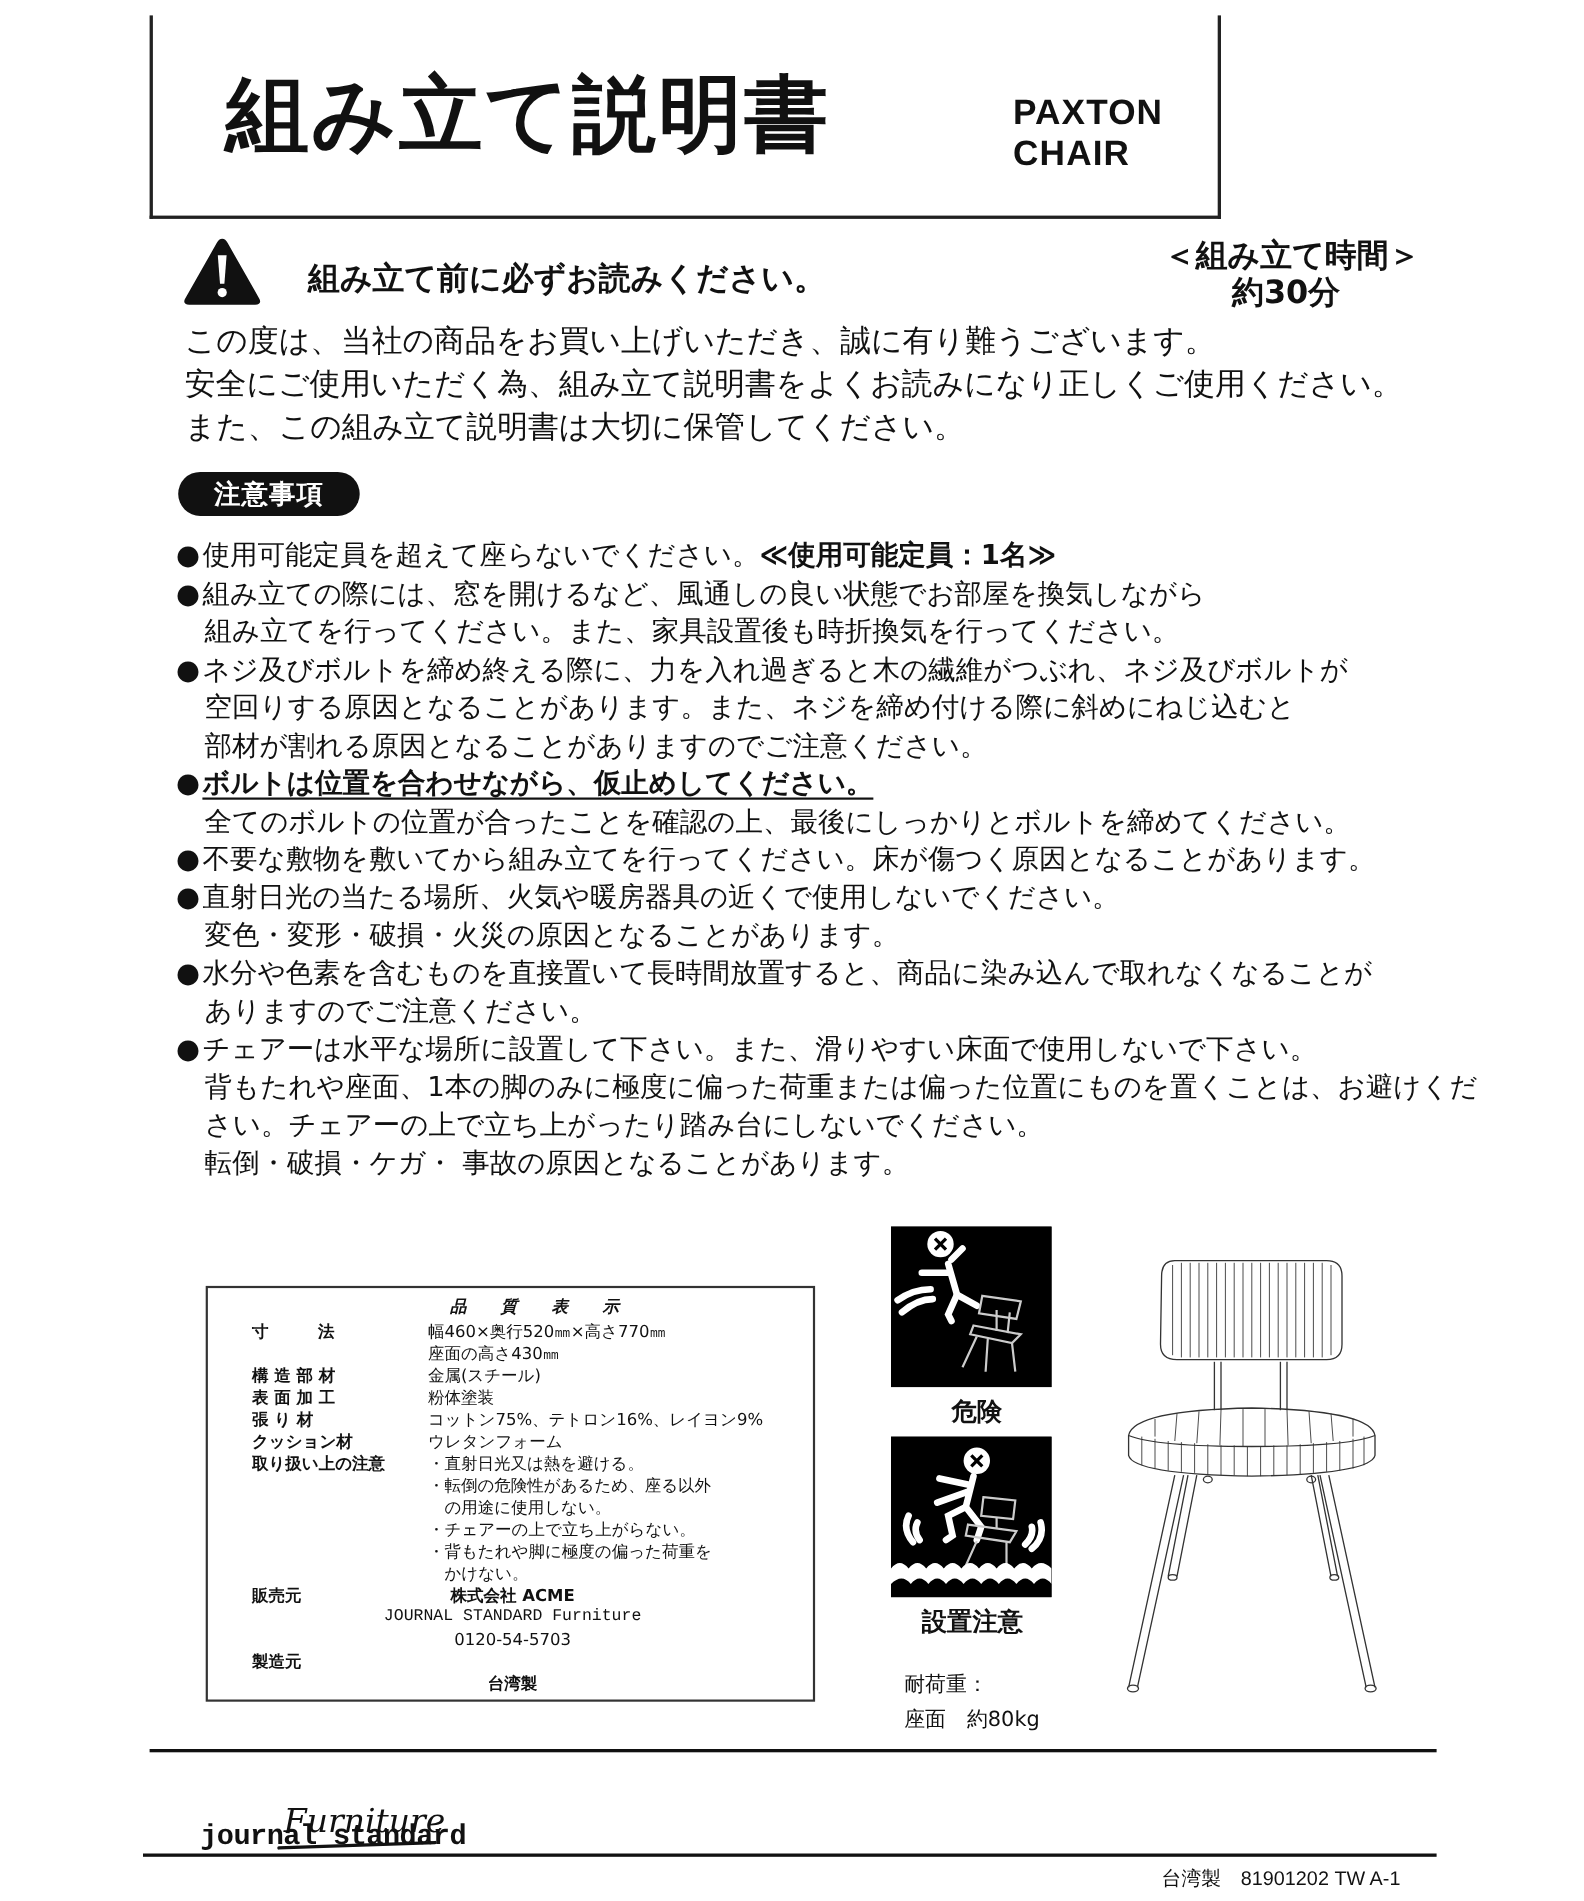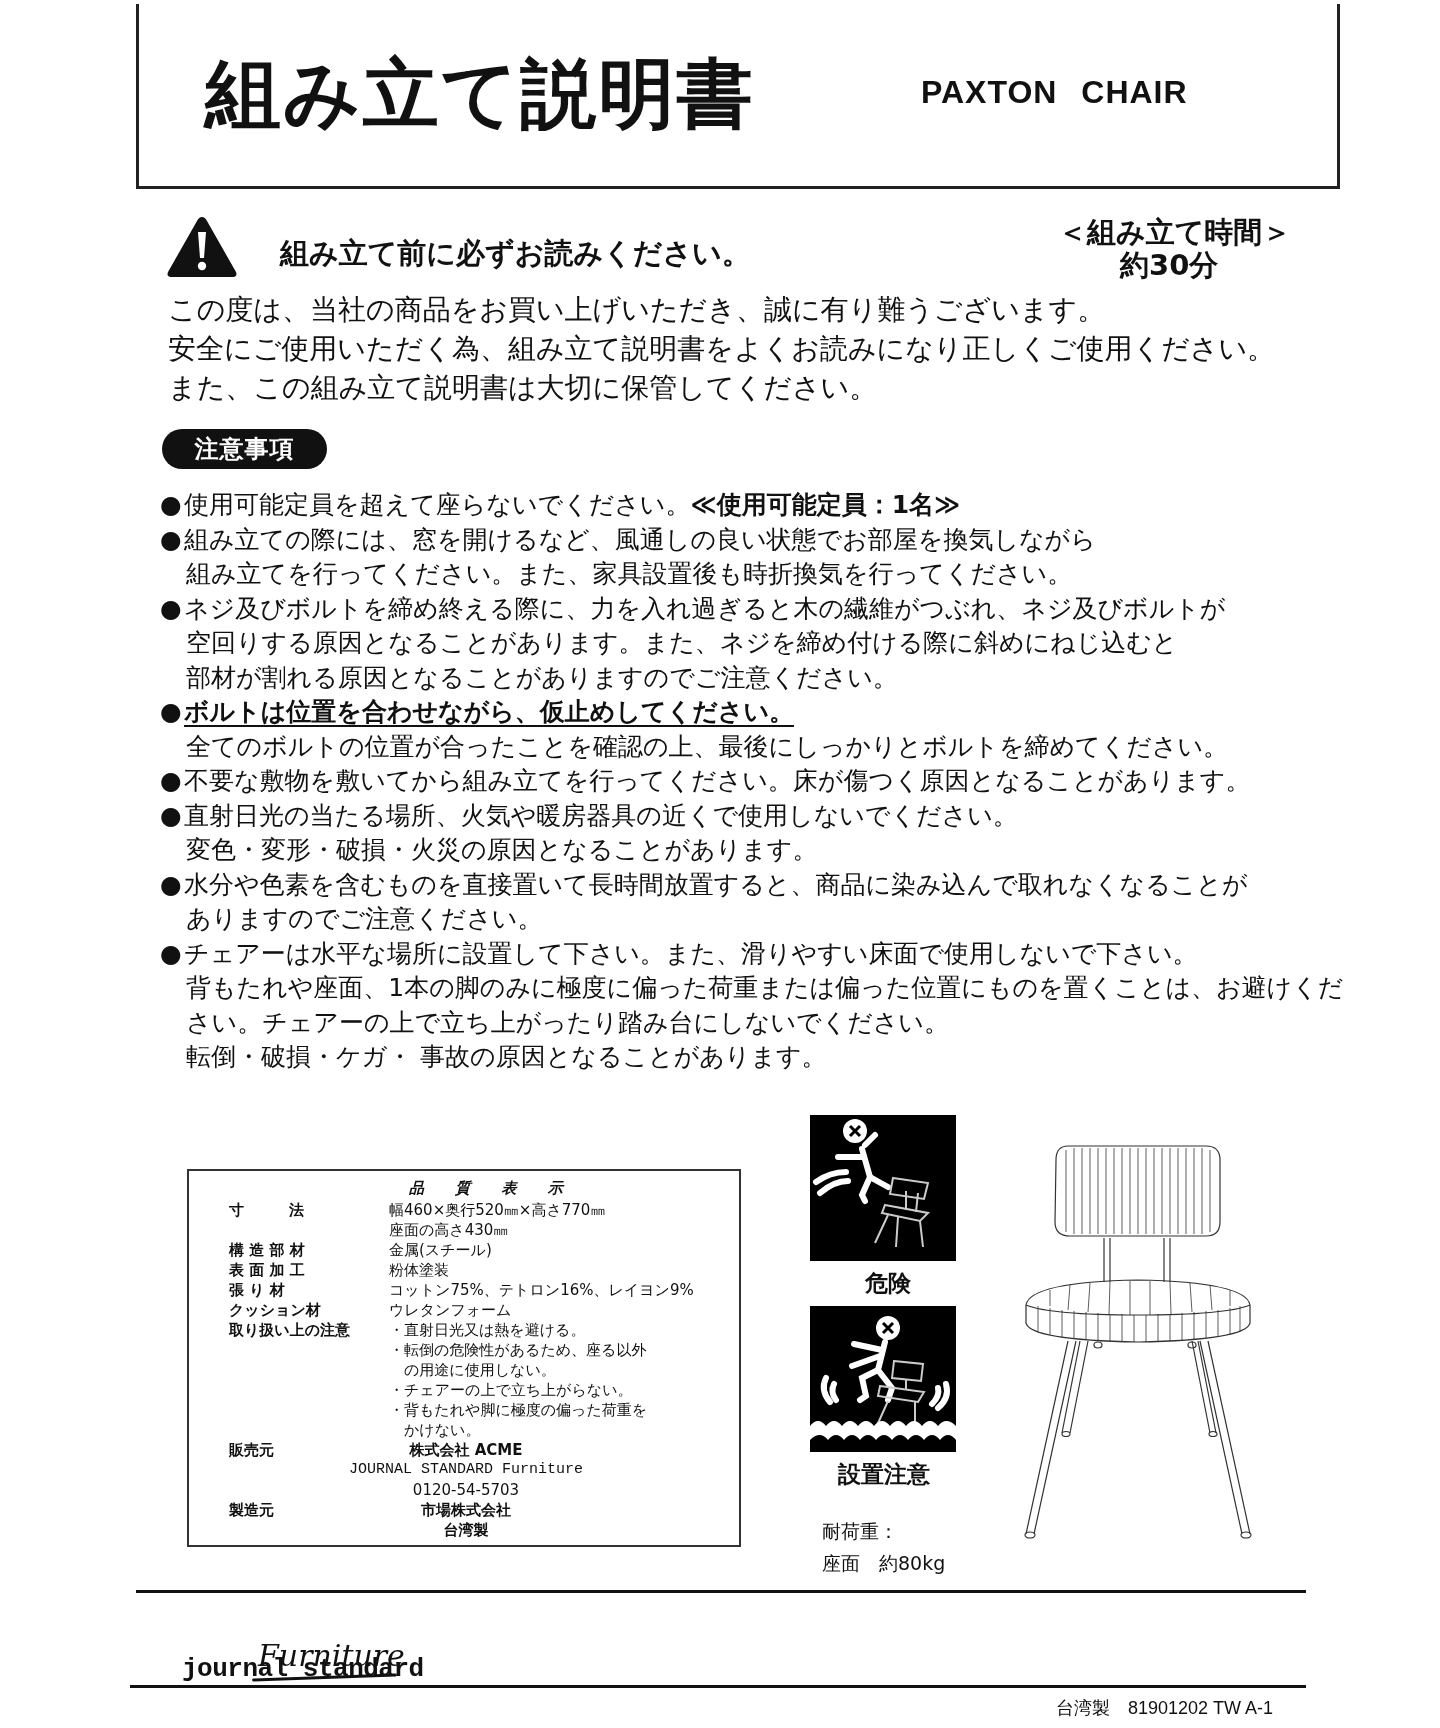--- a/index.html
+++ b/index.html
@@ -1,19 +1,19 @@
 <!DOCTYPE html>
 <html><head>
 <meta charset="utf-8">
 <style>
   * { box-sizing: border-box; margin: 0; padding: 0; }
   html, body { width: 1440px; height: 1728px; background: #ffffff; overflow: hidden; }
   body { position: relative; font-family: "DejaVu Sans", "Liberation Sans", sans-serif; color: #111; }
 
-  .title-box { position: absolute; left: 136px; top: 4px; width: 1204px; height: 185px; border: 3px solid #222; border-top: none; }
+  .title-box { position: absolute; left: 136px; top: 14px; width: 974px; height: 185px; border: 3px solid #222; border-top: none; }
   .title-main { position: absolute; left: 66px; top: 40px; font-size: 76px; font-weight: bold; letter-spacing: 2px; color: #111; }
   .title-product { position: absolute; left: 782px; top: 70px; font-family: "Liberation Sans", sans-serif; font-size: 32px; font-weight: bold; letter-spacing: 1px; word-spacing: 14px; }
 
   .warn-icon { position: absolute; left: 165px; top: 214px; width: 74px; height: 66px; }
   .warn-head { position: absolute; left: 280px; top: 234px; font-size: 29px; font-weight: bold; }
   .asm-time { position: absolute; left: 1058px; top: 216px; width: 250px; font-size: 29px; font-weight: bold; line-height: 33px; }
   .asm-time .t2 { display: block; padding-left: 62px; }
 
   .intro { position: absolute; left: 168px; top: 290px; font-size: 28px; line-height: 39px; }
 
@@ -157,21 +157,20 @@
 
   <div class="q-row" style="top:270px">
     <span class="q-label">販売元</span>
   </div>
   <div class="q-center bold" style="top:270px">株式会社 ACME</div>
   <div class="q-center" style="top:290px; font-family:'Liberation Mono', monospace;">JOURNAL STANDARD Furniture</div>
   <div class="q-center" style="top:310px">0120-54-5703</div>
   <div class="q-row" style="top:330px">
     <span class="q-label">製造元</span>
   </div>
-  <div class="q-center bold" style="top:330px">市場株式会社</div>
   <div class="q-center bold" style="top:350px">台湾製</div>
 </div>
 
 <svg class="pict" style="left:810px; top:1115px;" viewBox="0 0 146 146">
   <rect width="146" height="146" fill="#000"></rect>
   <circle cx="45" cy="16" r="12" fill="#fff"></circle>
   <path d="M40 11 L50 21 M50 11 L40 21" stroke="#000" stroke-width="3"></path>
   <g stroke="#fff" stroke-width="6" fill="none" stroke-linecap="round">
     <path d="M55 30 L65 20"></path>
     <path d="M28 42 L52 42"></path>

